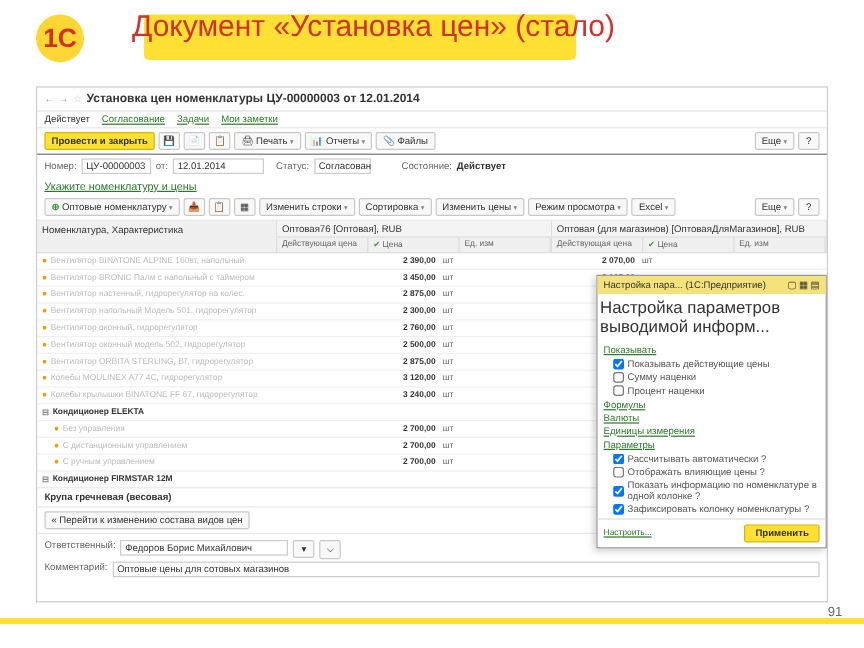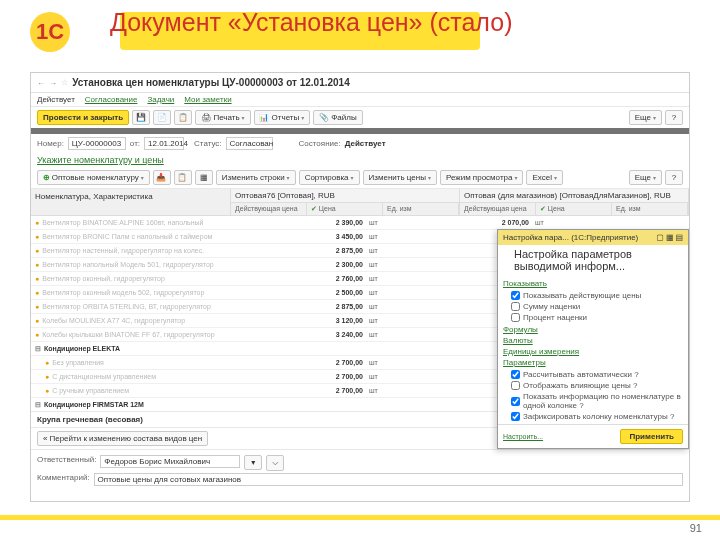--- a/index.html
+++ b/index.html
@@ -10,21 +10,21 @@
 .logo-circle{width:40px;height:40px;border-radius:50%;background:#ffd633;color:#d0322a;font-weight:bold;font-size:22px;display:flex;align-items:center;justify-content:center}
 .slide-title{font-size:25px;color:#d0322a;z-index:1;position:relative;margin-left:20px}
 .app{position:absolute;left:30px;top:72px;right:30px;bottom:38px;border:1px solid #ccc;background:#fff;font-size:8px;color:#333}
 .win-title{padding:4px 6px;border-bottom:1px solid #e0e0e0;display:flex;align-items:center;gap:4px}
 .arrow-btn{color:#888;cursor:pointer}
 .star{color:#ccc}
 .doc-title{font-weight:bold;font-size:10px}
 .tabs{display:flex;gap:10px;padding:2px 6px;border-bottom:1px solid #e8e8e8;font-size:8px}
 .tabs span{color:#2a7a2a;text-decoration:underline;cursor:pointer}
 .tabs span.active{color:#333;text-decoration:none}
-.toolbar{display:flex;align-items:flex-start;gap:3px;padding:3px 6px;border-bottom:6px solid #737373}
+.toolbar{display:flex;align-items:flex-start;gap:3px;padding:3px 6px;border-bottom:1px solid #737373}
 .btn{border:1px solid #c8c8c8;background:#f8f8f8;padding:2px 5px;border-radius:2px;cursor:pointer;font-size:8px;display:inline-flex;align-items:center;gap:2px}
 .btn.yellow{background:#ffe033;border-color:#d4b800;font-weight:bold}
 .btn.ico{padding:2px 3px;min-width:18px;justify-content:center}
 .fields{display:flex;align-items:center;gap:4px;padding:3px 6px;font-size:8px}
 .fld-label{color:#666}
 .fld-input{border:1px solid #ccc;padding:1px 3px;background:#fff}
 .green-link{color:#2a7a2a;text-decoration:underline;padding:2px 6px;font-size:9px}
 .tb2{display:flex;align-items:center;gap:3px;padding:3px 6px;border-bottom:1px solid #e8e8e8}
 .grid-head{display:flex;background:#f0f0f0;border-bottom:1px solid #ddd;font-size:8px}
 .gh1{width:200px;padding:3px 4px;border-right:1px solid #ddd}
@@ -38,29 +38,29 @@
 .c-price{width:68px;text-align:right;padding:1px 4px;font-weight:bold}
 .c-ed{width:30px;padding:1px 2px;color:#666}
 .indent{padding-left:14px}
 .group-name{color:#333;font-weight:bold}
 .minus{color:#888;font-weight:bold}
 .footer-sec{padding:3px 6px;font-size:8px;border-top:1px solid #e8e8e8}
 .footer-row{display:flex;align-items:flex-start;gap:4px;margin:2px 0}
 .panel{position:absolute;right:0;top:156px;width:192px;background:#fff;border:1px solid #999;box-shadow:-2px 2px 6px rgba(0,0,0,.2);font-size:8px}
 .panel-title{background:#f6e27a;padding:3px 5px;display:flex;align-items:center;gap:3px;font-size:8px}
 .panel-title .icons{margin-left:auto;display:flex;gap:2px}
-.panel-head{padding:3px 16px;font-size:11px}
+.panel-head{padding:3px 2px;font-size:14px}
 .panel-body{padding:2px 5px}
 .pgroup{color:#2a7a2a;text-decoration:underline;margin:2px 0}
 .pitem{display:flex;align-items:center;gap:3px;padding:1px 0 1px 8px;color:#555}
 .pitem input{width:9px;height:9px}
 .panel-foot{display:flex;justify-content:space-between;align-items:center;padding:4px 5px;border-top:1px solid #ddd}
 .apply-btn{background:#ffe033;border:1px solid #d4b800;padding:2px 8px;font-weight:bold;border-radius:2px;cursor:pointer}
 .eshe{margin-left:auto}
-.page-num{position:absolute;right:18px;bottom:6px;font-size:11px;color:#666}
+.page-num{position:absolute;right:18px;bottom:24px;font-size:11px;color:#666}
 .footer-stripe{position:absolute;left:0;right:0;bottom:20px;height:5px;background:#ffe033}
 .tri{font-size:6px;color:#888}
 .grn-ico{color:#3a9a3a;font-weight:bold}
 .check-ico{color:#3a9a3a}
 </style>
 </head>
 <body>
 
 <div class="slide-header">
   <div class="brush"></div>
@@ -94,21 +94,21 @@
     <span class="btn eshe">
         <span>Еще</span> 
         <span class="tri">▾</span>
       </span>
     <span class="btn ico">?</span>
   </div>
   <div class="fields">
     <span class="fld-label">Номер:</span>
     <span class="fld-input" style="width:58px">ЦУ-00000003</span>
     <span class="fld-label">от:</span>
-    <span class="fld-input" style="width:40px">12.01.2014</span>
+    <span class="fld-input" style="width:76px">12.01.2014</span>
     <span class="fld-label" style="margin-left:6px">Статус:</span>
     <span class="fld-input" style="width:47px">Согласован</span>
     <span class="fld-label" style="margin-left:22px">Состояние:</span>
     <b>Действует</b>
   </div>
   <div class="green-link">Укажите номенклатуру и цены</div>
   <div class="tb2">
     <span class="btn">
         <span class="grn-ico">⊕</span> 
         <span>Оптовые номенклатуру</span> 

